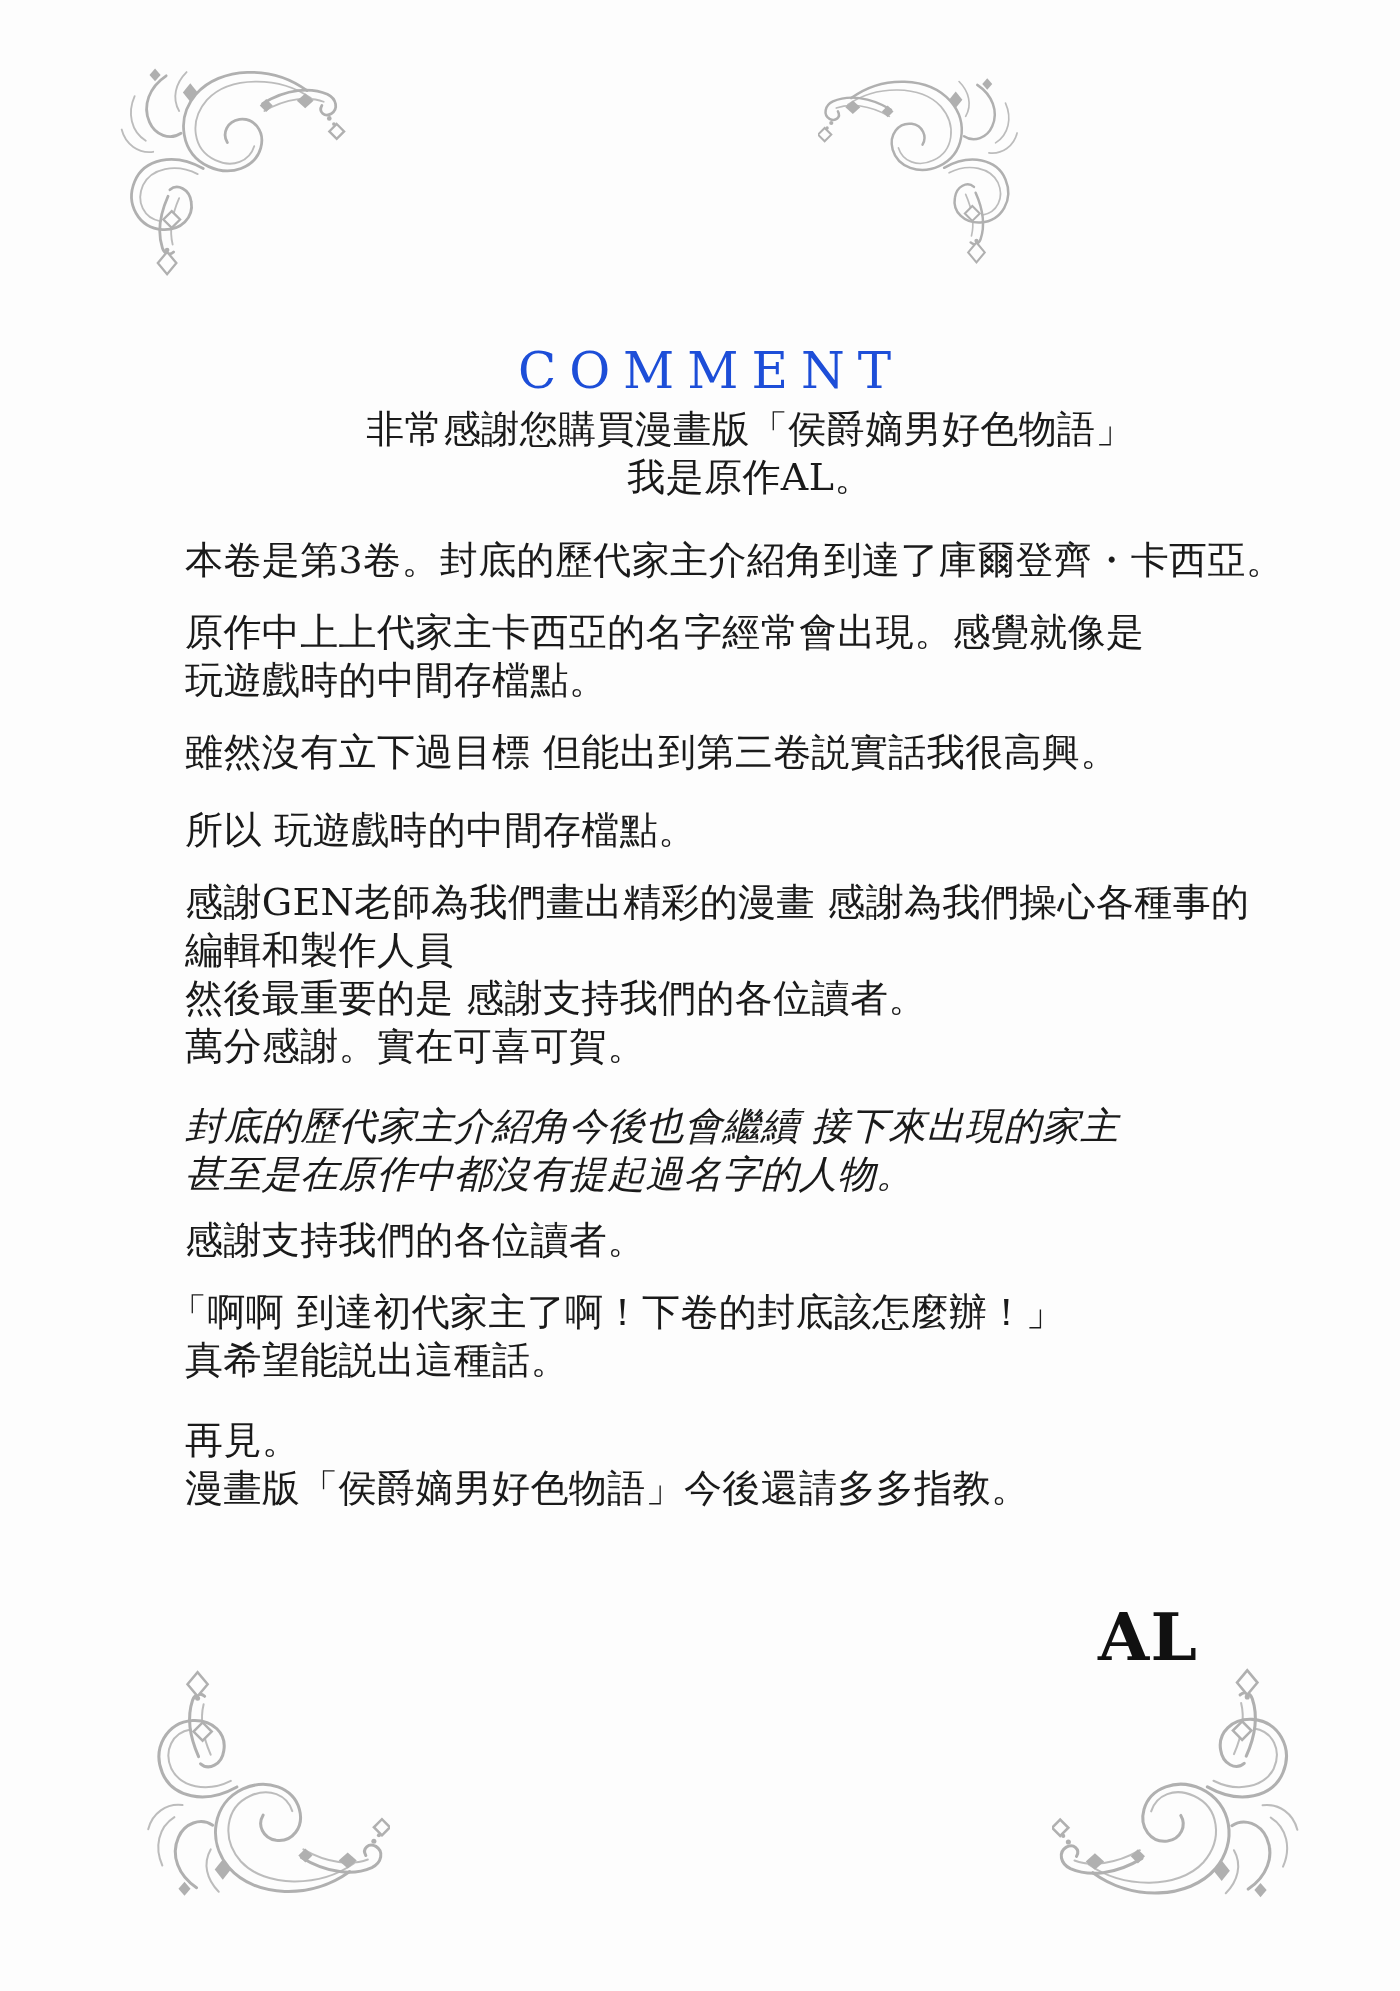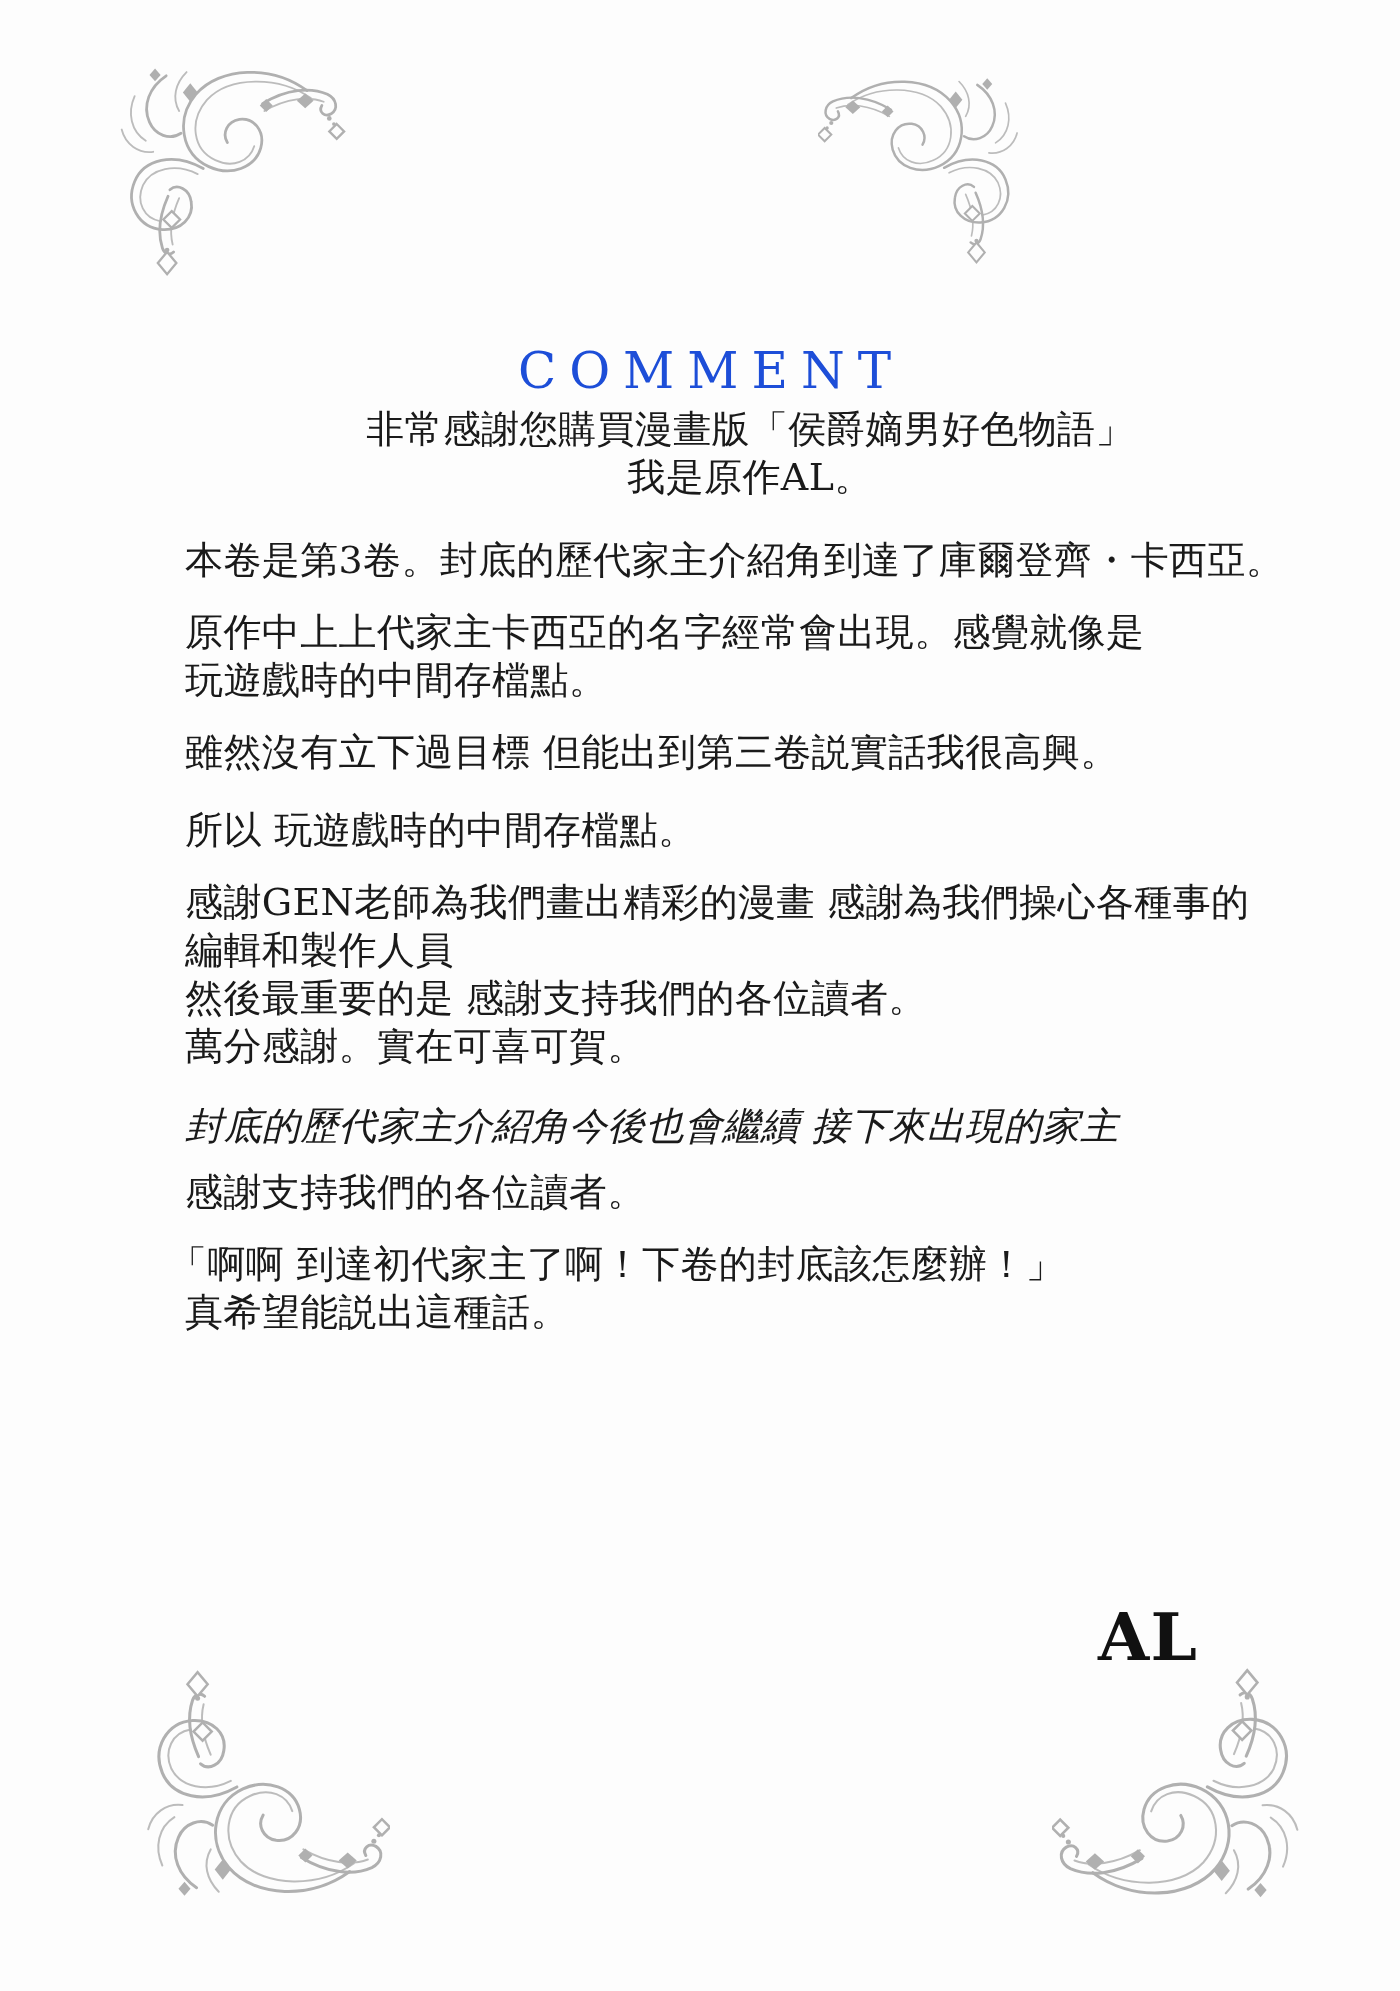--- a/index.html
+++ b/index.html
@@ -159,23 +159,28 @@
       <div class="line">所以 玩遊戲時的中間存檔點。</div>
     </div>
   <div class="para">
       <div class="line">感謝GEN老師為我們畫出精彩的漫畫 感謝為我們操心各種事的</div>
       <div class="line">編輯和製作人員</div>
       <div class="line">然後最重要的是 感謝支持我們的各位讀者。</div>
       <div class="line">萬分感謝。實在可喜可賀。</div>
     </div>
   <div class="para">
       <div class="line">封底的歷代家主介紹角今後也會繼續 接下來出現的家主</div>
+      <div class="line">甚至是在原作中都沒有提起過名字的人物。</div>
     </div>
   <div class="para">
       <div class="line">感謝支持我們的各位讀者。</div>
     </div>
   <div class="para">
       <div class="line hang">「啊啊 到達初代家主了啊！下卷的封底該怎麼辦！」</div>
       <div class="line">真希望能説出這種話。</div>
     </div>
+  <div class="para">
+      <div class="line">再見。</div>
+      <div class="line">漫畫版「侯爵嫡男好色物語」今後還請多多指教。</div>
+    </div>
 </div>
 
 <div class="signature">AL</div>
 
 </body></html>

